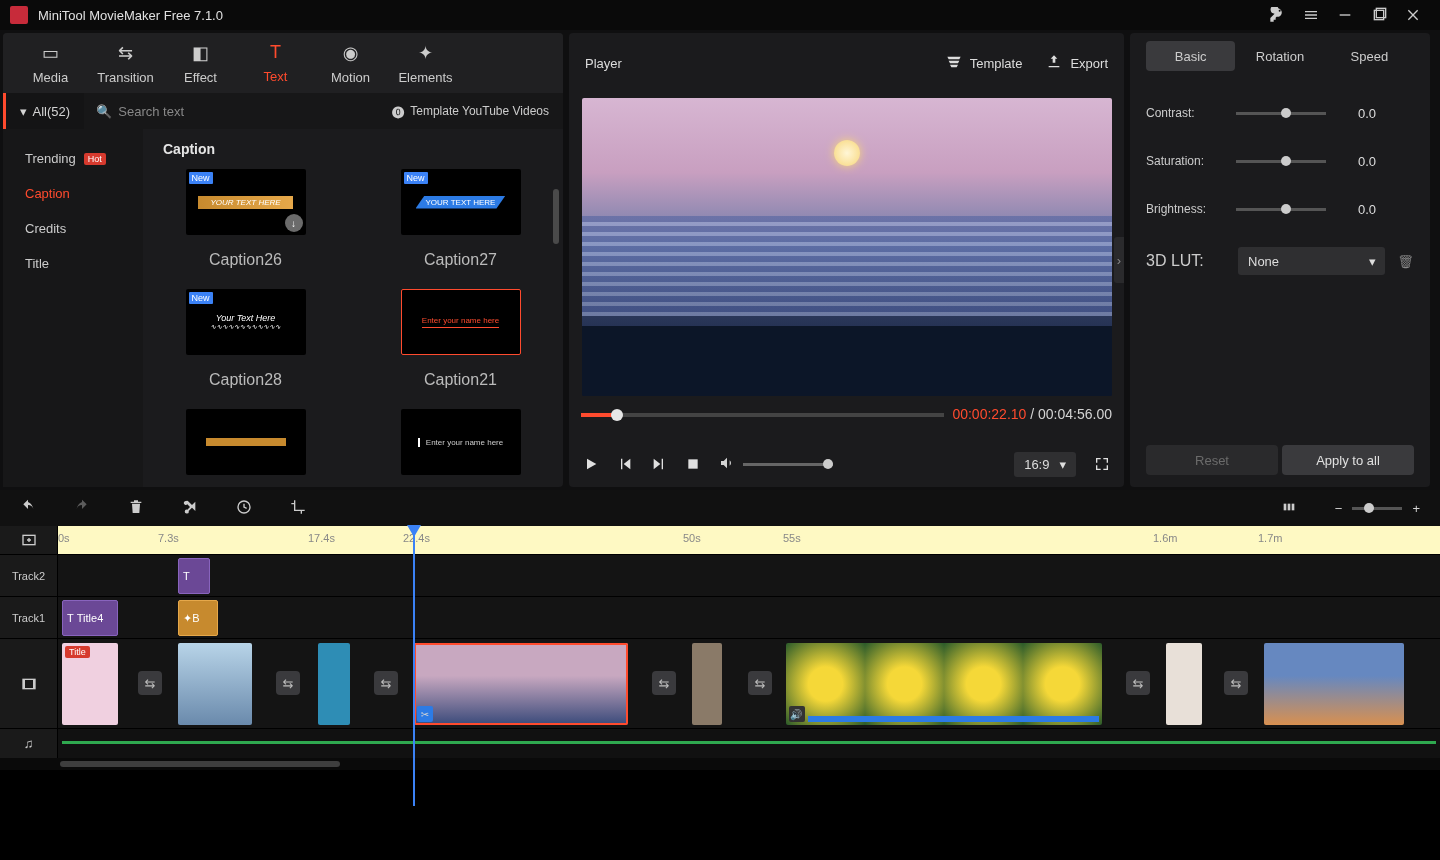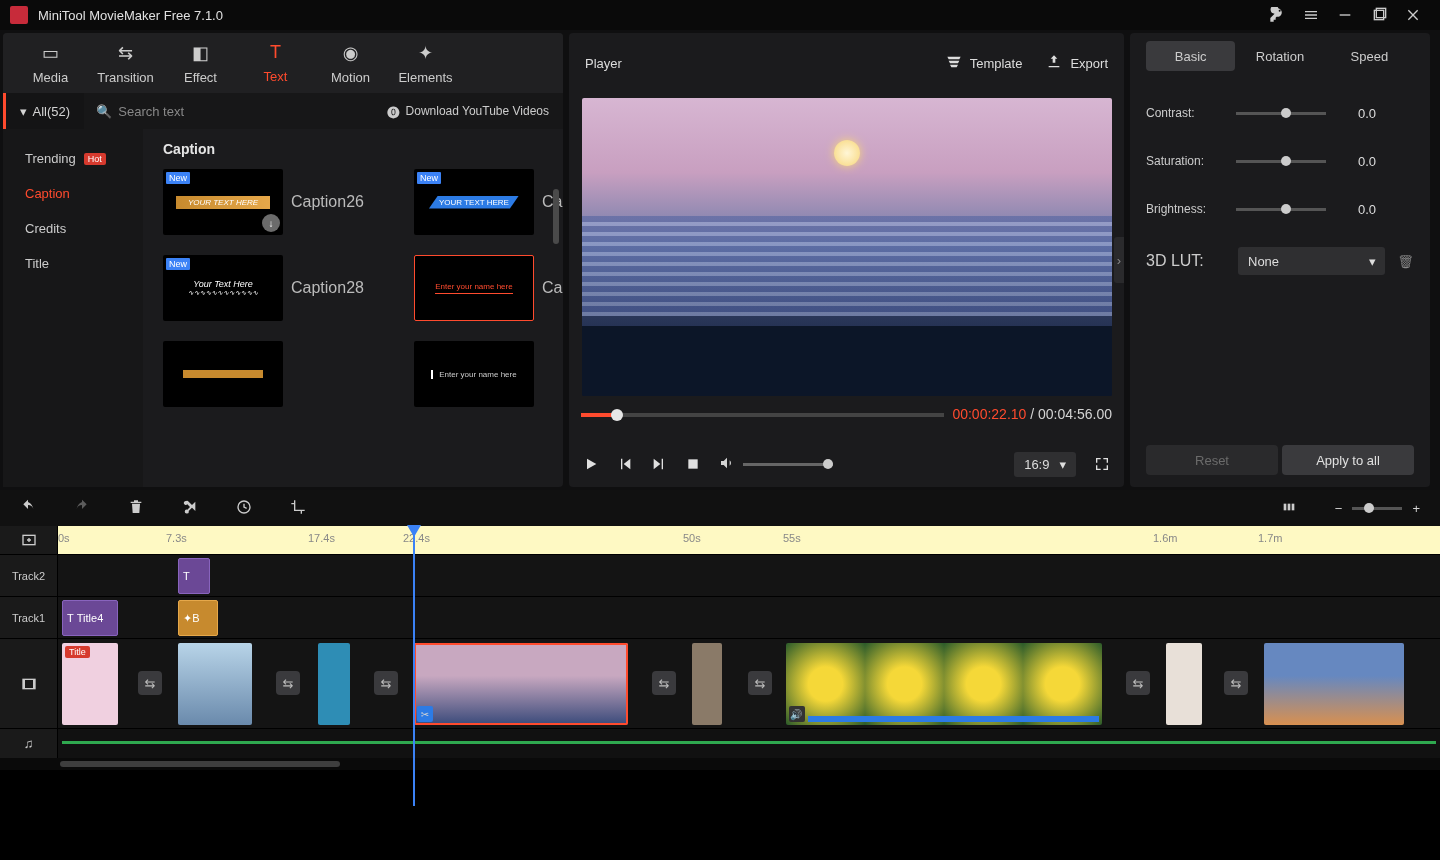--- a/index.html
+++ b/index.html
@@ -27,21 +27,21 @@
 .subbar .search { flex:1; padding:0 12px; display:flex; align-items:center; gap:6px; color:#888; }
 .subbar .dl { padding:0 14px; display:flex; align-items:center; gap:6px; color:#ccc; font-size:12px; }
 .leftbody { flex:1; display:flex; overflow:hidden; }
 .catlist { width:140px; background:#171718; padding:12px 0; }
 .catlist .cat { padding:10px 22px; font-size:13px; color:#ccc; display:flex; align-items:center; gap:8px; }
 .catlist .cat.active { color:#ff4b2e; }
 .badge-hot { background:#d63a2e; color:#fff; font-size:9px; padding:1px 4px; border-radius:2px; }
 .thumbgrid { flex:1; padding:12px 20px; overflow-y:auto; position:relative; }
 .thumbgrid h3 { font-size:14px; font-weight:bold; color:#e5e5e5; margin-bottom:12px; }
 .grid { display:grid; grid-template-columns:1fr 1fr; gap:20px 50px; }
-.thumb { display:flex; flex-direction:row; align-items:center; gap:8px; }
+.thumb { display:flex; flex-direction:column; align-items:center; gap:16px; }
 .thumb .timg { width:120px; height:66px; background:#000; border-radius:2px; position:relative; display:flex; align-items:center; justify-content:center; overflow:hidden; }
 .thumb .timg.sel { border:1px solid #ff4b2e; }
 .thumb .tlabel { font-size:16px; color:#bbb; }
 .newbadge { position:absolute; top:3px; left:3px; background:#3b82f6; color:#fff; font-size:9px; padding:1px 3px; border-radius:1px; }
 .dlbadge { position:absolute; bottom:3px; right:3px; width:18px; height:18px; background:#6b6b6b; border-radius:50%; display:flex; align-items:center; justify-content:center; color:#fff; font-size:10px; }
 .scrollthumb { position:absolute; right:4px; top:60px; width:6px; height:55px; background:#4a4a4a; border-radius:3px; }
 
 
 .center { width:555px; }
 .centerhdr { height:60px; display:flex; align-items:center; justify-content:space-between; padding:0 16px; }
@@ -192,21 +192,21 @@
       <div class="all">
           <span>▾</span>
           <span>All(52)</span>
         </div>
       <div class="search">
           <span>🔍</span>
           <span>Search text</span>
         </div>
       <div class="dl">
           <span>⓿</span>
-          <span>Download YouTube Videos</span>
+          <span>Template YouTube Videos</span>
         </div>
     </div>
     <div class="leftbody">
       <div class="catlist">
         <div class="cat">
             <span>Trending</span>
             <span class="badge-hot">Hot</span>
           </div>
         <div class="cat active">
             <span>Caption</span>
@@ -424,21 +424,21 @@
   <div class="ruler">
     <div class="trackhead">
         <svg viewBox="0 0 24 24">
           <rect x="3" y="5" width="18" height="14" fill="none" stroke="currentColor" stroke-width="2"></rect>
           <path d="M12 9v6M9 12h6" stroke="currentColor" stroke-width="2"></path>
         </svg>
       </div>
     <div class="ticks">
       <div class="playhead"></div>
       <span style="left:0">0s</span>
-      <span style="left:108px">7.3s</span>
+      <span style="left:100px">7.3s</span>
       <span style="left:250px">17.4s</span>
       <span style="left:345px">22.4s</span>
       <span style="left:625px">50s</span>
       <span style="left:725px">55s</span>
       <span style="left:1095px">1.6m</span>
       <span style="left:1200px">1.7m</span>
     </div>
   </div>
 
   <div class="track">

